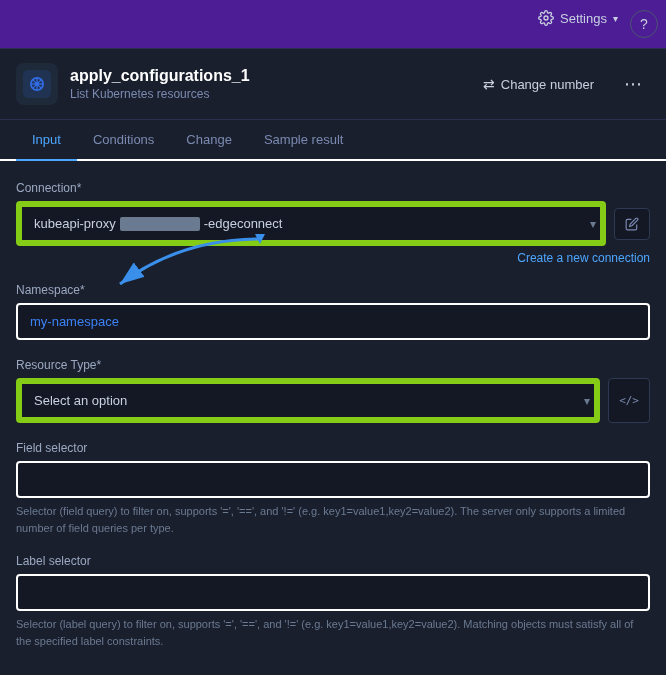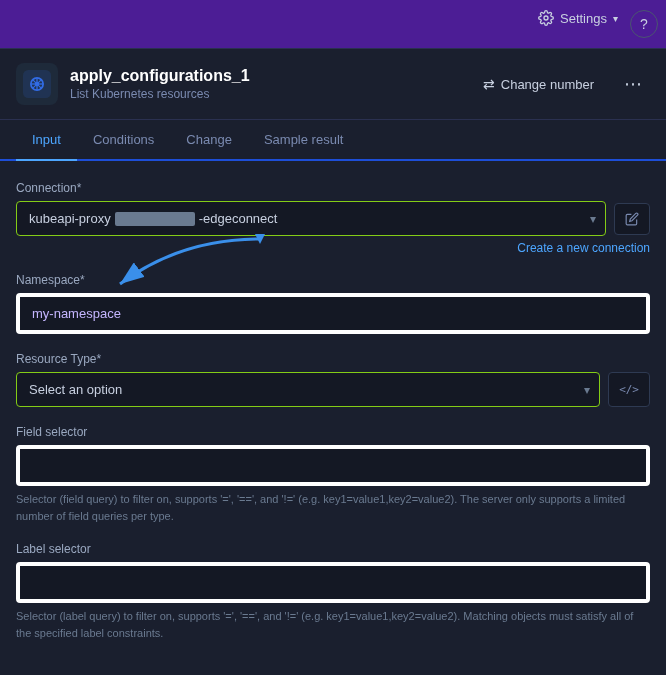--- a/index.html
+++ b/index.html
@@ -99,21 +99,21 @@
       color: #c8d0e0;
       font-size: 18px;
       padding: 4px 8px;
     }
 
     
     .tabs {
       display: flex;
       padding: 0 16px;
       background: #1a1f2e;
-      border-bottom: 2px solid #1d4ed8;
+      border-bottom: 2px solid #ffffff;
       gap: 0;
     }
     .tab {
       padding: 12px 16px;
       cursor: pointer;
       color: #7a8ab0;
       font-size: 13px;
       border-bottom: 2px solid transparent;
       margin-bottom: -2px;
     }
@@ -147,21 +147,21 @@
       align-items: center;
       gap: 8px;
     }
     .select-wrapper {
       position: relative;
       flex: 1;
     }
     .select-field {
       width: 100%;
       background: #141824;
-      border: 1px solid #84cc16;
+      border: 6px solid #84cc16;
       border-radius: 4px;
       padding: 9px 36px 9px 12px;
       color: #c8d0e0;
       font-size: 13px;
       appearance: none;
       cursor: pointer;
       outline: none;
     }
     .select-chevron {
       position: absolute;
@@ -191,24 +191,24 @@
     .create-connection-link a {
       color: #4da6ff;
       text-decoration: none;
       font-size: 12px;
       cursor: pointer;
     }
 
     .text-input {
       width: 100%;
       background: #141824;
-      border: 4px solid #ffffff;
+      border: 2px solid #ffffff;
       border-radius: 4px;
       padding: 9px 12px;
-      color: #c4b5fd;
+      color: #3b82f6;
       font-size: 13px;
       outline: none;
     }
     .text-input::placeholder { color: #4a5570; }
 
     .select-row {
       display: flex;
       gap: 8px;
     }
     .code-btn {

